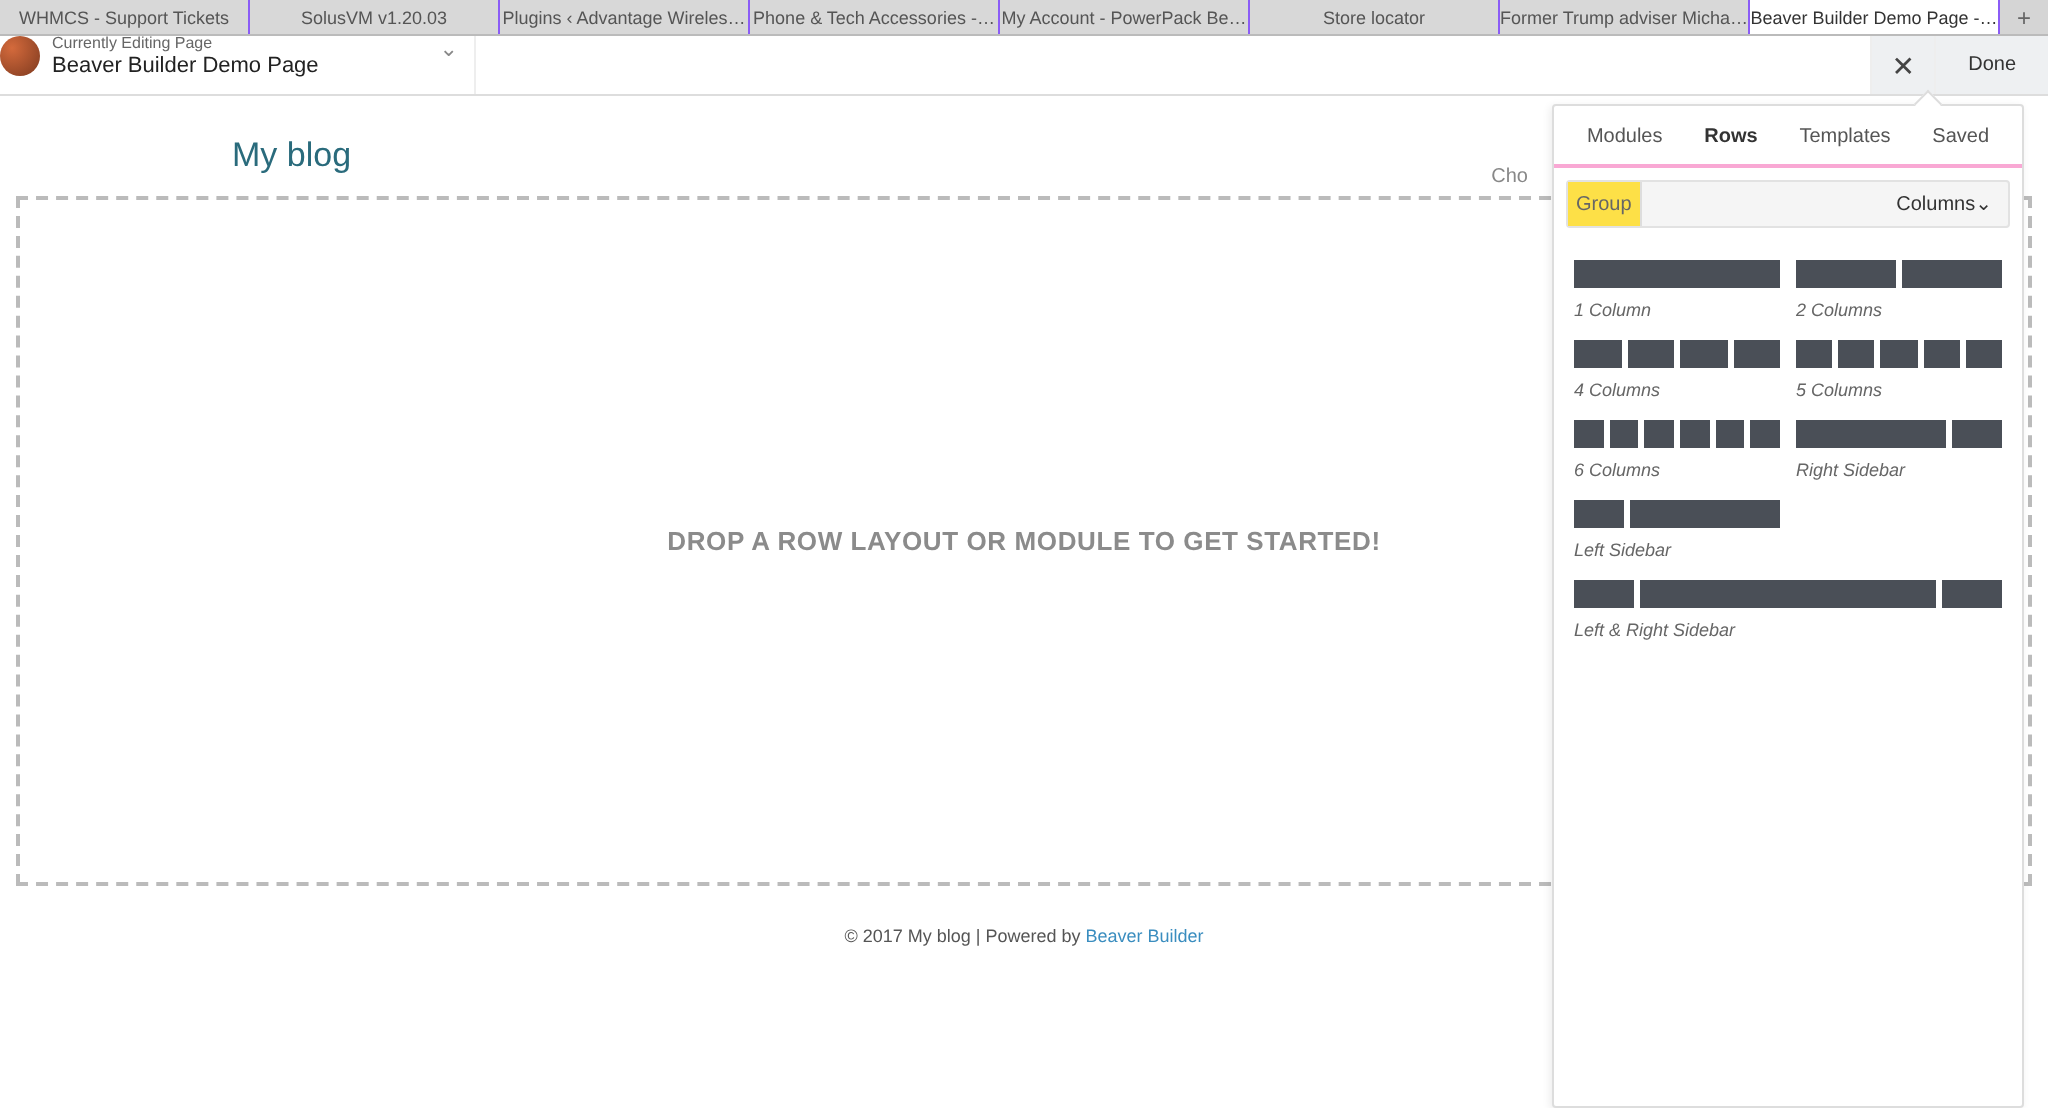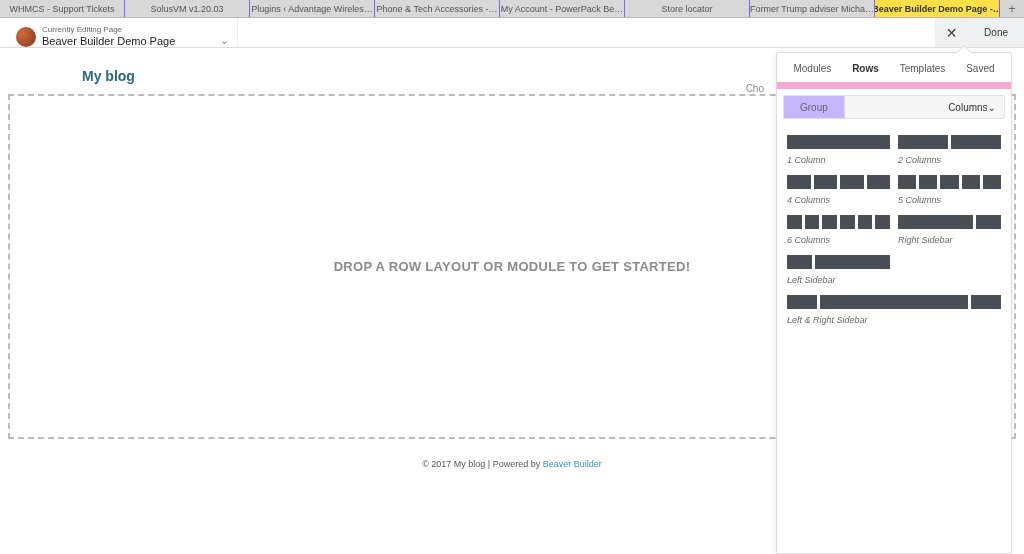--- a/index.html
+++ b/index.html
@@ -1,52 +1,52 @@
 <!DOCTYPE html>
 <html><head>
 <meta charset="utf-8">
 <style>
 * { margin: 0; padding: 0; box-sizing: border-box; font-family: -apple-system, BlinkMacSystemFont, "Segoe UI", Arial, sans-serif; }
 body { background: #f0f0f0; width: 1024px; height: 554px; overflow: hidden; position: relative; }
 
 
 .tabs-bar { background: #d5d5d5; height: 18px; display: flex; border-bottom: 1px solid #bbb; }
 .tab { flex: 1; font-size: 9px; color: #555; display: flex; align-items: center; justify-content: center; border-right: 1px solid #8b5cf6; background: #d8d8d8; padding: 0 4px; white-space: nowrap; overflow: hidden; text-overflow: ellipsis; cursor: pointer; }
-.tab.active { background: #fde047; color: #333; font-weight: bold; }
+.tab.active { background: #ffffff; color: #333; }
 .new-tab { width: 24px; flex: 0 0 24px; display:flex; align-items:center; justify-content:center; color:#666; font-size:12px; cursor:pointer; }
 
 
 .toolbar { height: 30px; background: #fff; display: flex; align-items: center; border-bottom: 1px solid #ddd; }
-.page-info { display:flex; align-items:flex-end; padding: 0 16px; width: 238px; border-right: 1px solid #eee; height:100%; position:relative; }
+.page-info { display:flex; align-items:flex-start; padding: 0 0; width: 238px; border-right: 1px solid #eee; height:100%; position:relative; }
 .page-info .logo { width:20px; height:20px; border-radius:50%; background: radial-gradient(circle at 30% 30%, #d46a3c, #7e3a1f); margin-right:6px; }
 .page-info .text { line-height: 1.1; }
 .page-info .small { font-size: 8px; color: #666; }
 .page-info .title { font-size: 11px; color: #222; }
 .page-info .chev { position:absolute; right:8px; color:#888; font-size:11px; cursor:pointer; }
 .toolbar-spacer { flex:1; }
 .close-btn { width:32px; height:100%; display:flex; align-items:center; justify-content:center; color:#444; font-size:14px; cursor:pointer; border-left:1px solid #eee; background:#eef0f2; }
 .done-btn { padding: 0 16px; height:100%; display:flex; align-items:center; font-size:10px; color:#333; cursor:pointer; border-left:1px solid #eee; background:#eef0f2; }
 
 
 .main { position:absolute; top:48px; left:0; right:0; bottom:0; background:#fff; }
-.blog-title { color:#2a6b7c; font-size:14px; font-weight:700; margin: 20px 0 10px 82px; }
+.blog-title { color:#2a6b7c; font-size:17px; font-weight:400; margin: 20px 0 10px 116px; }
 .choose-hint { position:absolute; top:35px; right:260px; font-size:10px; color:#888; }
 .drop-zone { margin: 8px 8px 0 8px; border: 2px dashed #bbb; height: 345px; display:flex; align-items:center; justify-content:center; }
 .drop-zone .msg { color:#8b8b8b; font-size:13px; font-weight:700; letter-spacing:.3px; }
 .footer { text-align:center; font-size:9px; color:#555; margin-top: 20px; }
 .footer a { color:#3a8dbf; text-decoration:none; }
 
 
 .panel { position:absolute; top:52px; right:12px; width:236px; bottom:0; background:#fff; border:1px solid #ddd; box-shadow: -1px 1px 4px rgba(0,0,0,0.08); border-radius:2px; display:flex; flex-direction:column; }
 .panel-arrow { position:absolute; top:-6px; right:42px; width:10px; height:10px; background:#fff; border-left:1px solid #ddd; border-top:1px solid #ddd; transform:rotate(45deg); }
-.panel-tabs { display:flex; justify-content:space-around; padding:8px 6px 6px; border-bottom:7px solid #f9a8d4; }
+.panel-tabs { display:flex; justify-content:space-around; padding:8px 6px 6px; border-bottom:2px solid #f9a8d4; }
 .panel-tab { font-size:10px; color:#555; cursor:pointer; padding:2px 4px; }
 .panel-tab.active { color:#333; font-weight:700; }
 .group-row { display:flex; align-items:center; background:#f5f5f5; border:1px solid #e2e2e2; border-radius:2px; margin:6px; height:24px; font-size:10px; }
-.group-label { background:#c4b5fd; color:#666; padding:0 16px; height:100%; display:flex; align-items:center; border-right:1px solid #ddd; }
+.group-label { background:#fde047; color:#666; padding:0 4px; height:100%; display:flex; align-items:center; border-right:1px solid #ddd; }
 .group-select { flex:1; padding:0 8px; color:#333; display:flex; align-items:center; justify-content:flex-end; cursor:pointer; }
 .panel-body { padding: 4px 6px; overflow-y:auto; flex:1;font-style:italic; }
 .row-grid { display:flex; flex-wrap:wrap; }
 .layout-item { width:50%; padding:6px 4px 4px; cursor:grab; }
 .layout-item.full { width:100%; }
 .layout-preview { height:14px; display:flex; gap:3px; }
 .col-block { background:#4a4f57; flex:1; }
 .layout-label { font-size:9px; color:#666; margin-top:6px; }
 </style>
 </head>

